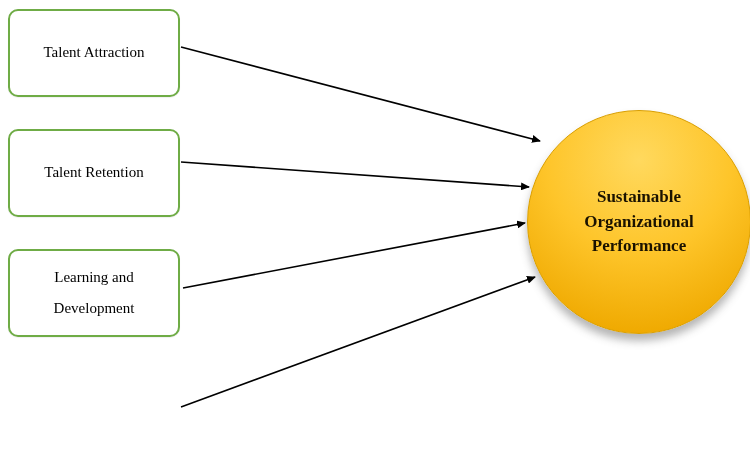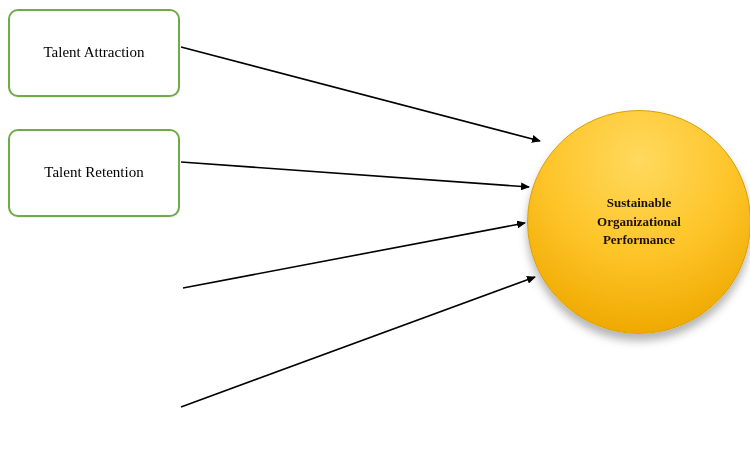--- a/index.html
+++ b/index.html
@@ -56,21 +56,21 @@
     height: 222px;
     border-radius: 50%;
     background: radial-gradient(circle at 50% 22%, #ffd95e 0%, #fec52a 45%, #efa900 85%, #e09e00 100%);
     border: 1px solid #d99e00;
     box-shadow: 0 7px 9px rgba(90, 90, 90, 0.45);
     display: flex;
     align-items: center;
     justify-content: center;
   }
   .result-circle .label {
-    font-size: 13px;
+    font-size: 17px;
     font-weight: bold;
     color: #1a1200;
     text-align: center;
     line-height: 1.45;
     white-space: pre-line;
   }
 </style>
 </head>
 <body>
 
@@ -89,20 +89,24 @@
   </svg>
 
   <div class="node-box box-1">
     <span class="label">Talent Attraction</span>
   </div>
 
   <div class="node-box box-2">
     <span class="label">Talent Retention</span>
   </div>
 
+  <div class="node-box box-3">
+    <span class="label">Learning and
+Development</span>
+  </div>
 
 
   <div class="result-circle">
     <span class="label">Sustainable
 Organizational
 Performance</span>
   </div>
 
 </div>
 

